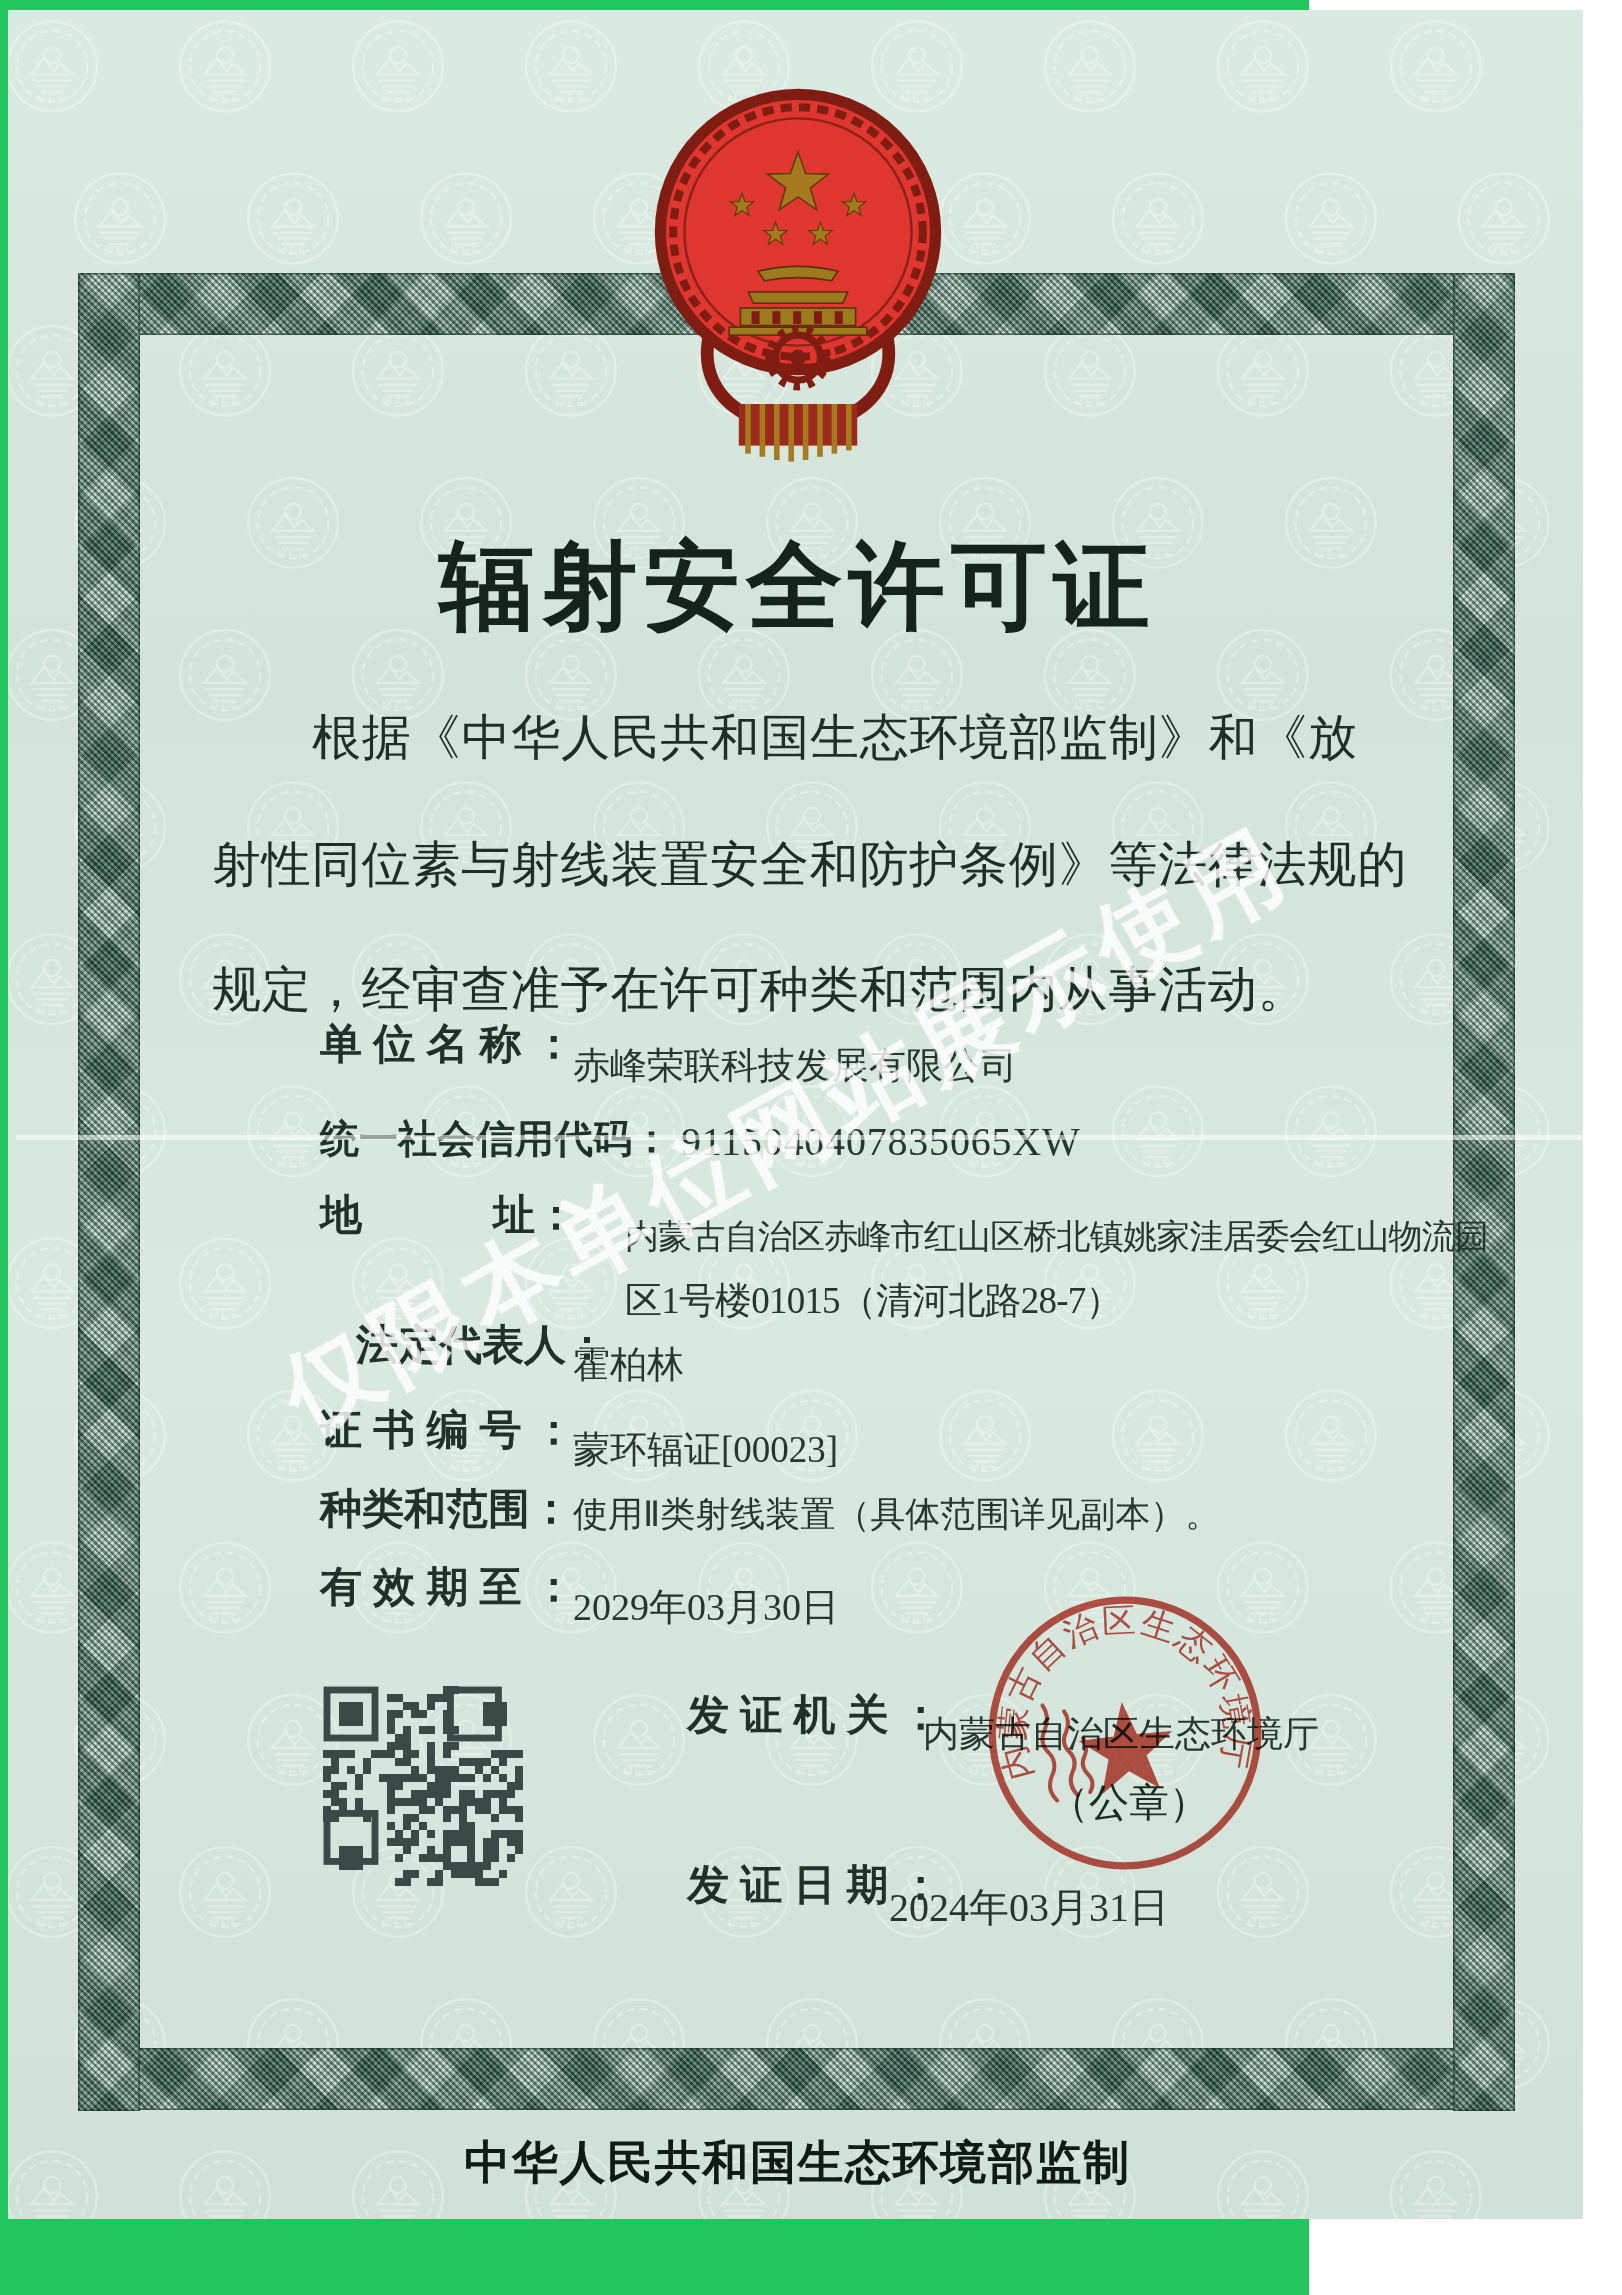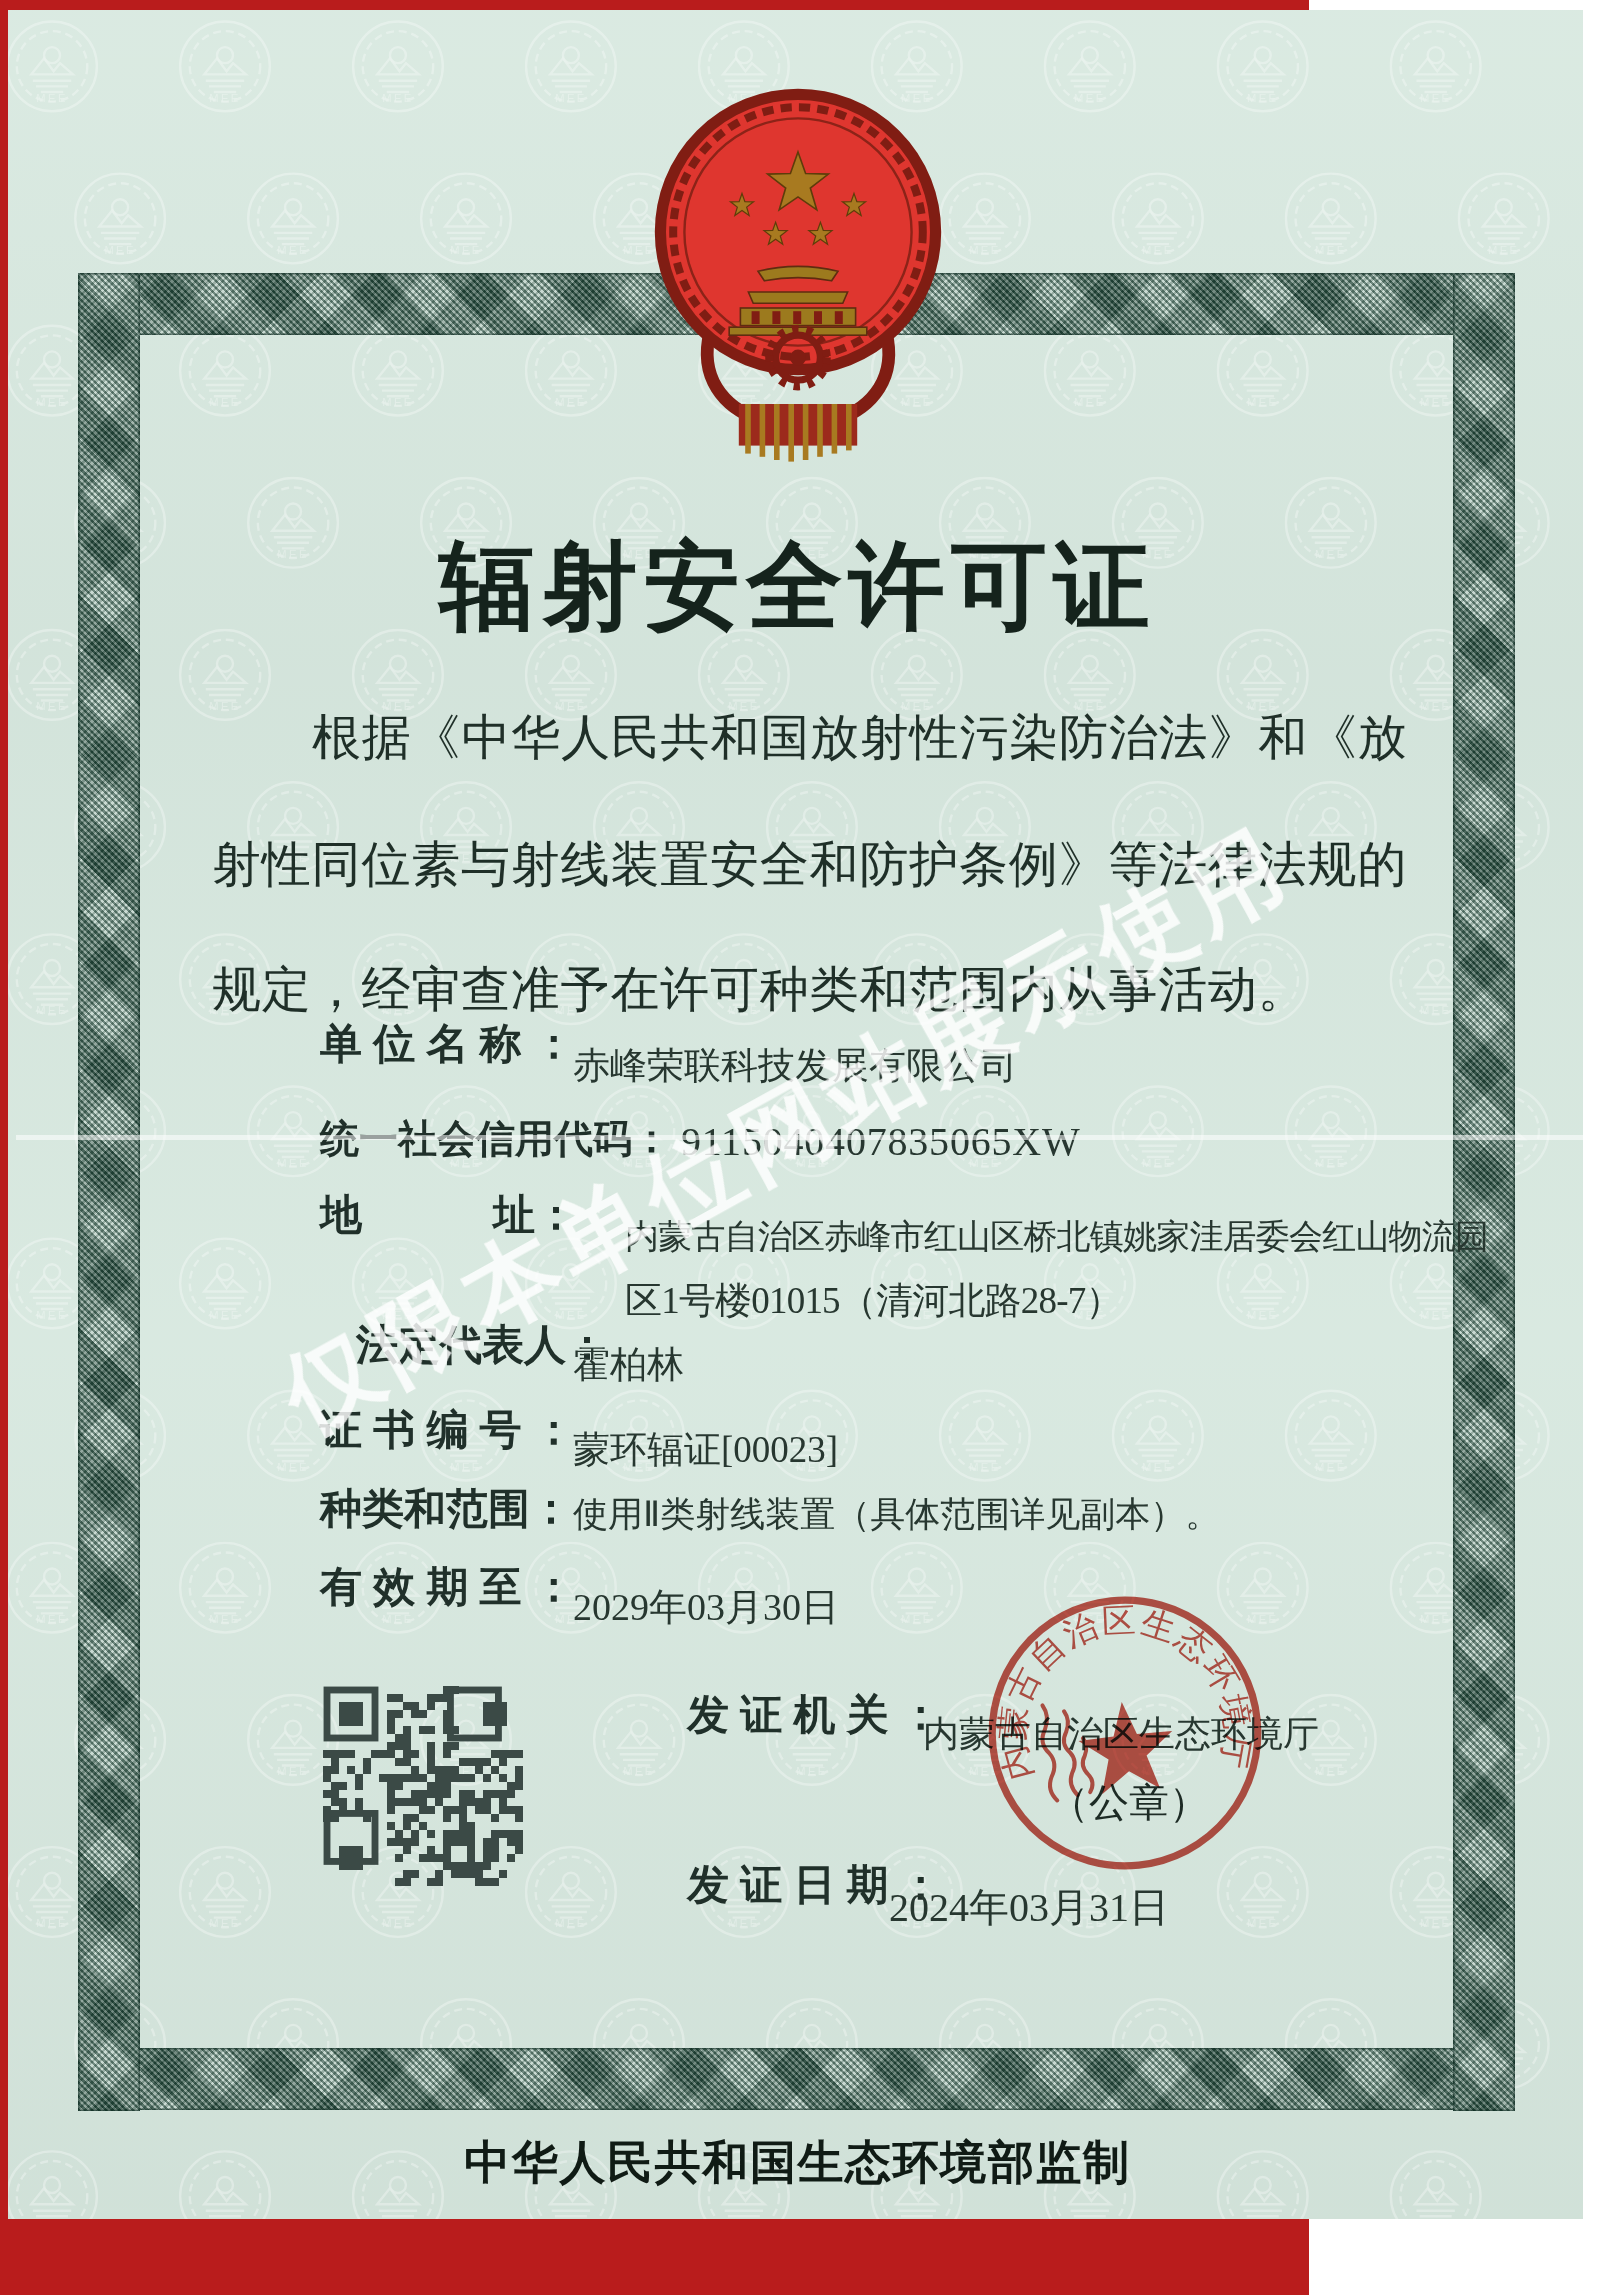--- a/index.html
+++ b/index.html
@@ -1,18 +1,18 @@
 <!DOCTYPE html>
 <html style="font-size:13px"><head>
 <meta charset="utf-8">
 <style>
   html,body{margin:0;padding:0;background:#ffffff;}
   body{width:1623px;height:2295px;position:relative;overflow:hidden;
        font-family:"Liberation Sans",sans-serif;}
-  #page{position:absolute;left:0;top:0;width:1309px;height:2295px;background:#b91c1c;}
+  #page{position:absolute;left:0;top:0;width:1309px;height:2295px;background:#22c55e;}
   
   .paper{position:absolute;left:8px;top:9.6px;width:1575px;height:2209px;
          background:#d7e8df;
          background-image:linear-gradient(180deg, rgba(255,255,255,.08) 0 2%, rgba(0,0,0,.02) 30%, rgba(255,255,255,.05) 60%, rgba(0,0,0,.03) 100%);}
   .emboss{position:absolute;left:0;top:0;pointer-events:none;}
   
   .band{position:absolute;
         background-color:#7d9a8c;
         background-image:
           repeating-linear-gradient(45deg, rgba(18,52,40,.45) 0 2.4px, rgba(238,248,243,.22) 2.4px 4.8px),
@@ -262,21 +262,21 @@
         <rect x="210" y="284" width="10" height="16"></rect>
         <rect x="236" y="284" width="10" height="16"></rect>
       </g>
       <circle cx="190" cy="342" r="28" fill="none" stroke="#801d13" stroke-width="9"></circle>
       <circle cx="190" cy="342" r="36" fill="none" stroke="#801d13" stroke-width="10" stroke-dasharray="8 10"></circle>
       <circle cx="190" cy="342" r="10" fill="#801d13"></circle>
     </svg>
 
     <h1 class="cert-title">辐射安全许可证</h1>
 
-    <div class="intro-line" id="intro1">根据《中华人民共和国放射性污染防治法》和《放</div>
+    <div class="intro-line" id="intro1">根据《中华人民共和国生态环境部监制》和《放</div>
     <div class="intro-line" id="intro2">射性同位素与射线装置安全和防护条例》等法律法规的</div>
     <div class="intro-line" id="intro3">规定，经审查准予在许可种类和范围内从事活动。</div>
 
     <div>
       <span class="flabel spread" style="left:312px;top:1006px;">单位名称：</span>
       <span class="fvalue" style="left:565px;top:1011px;">赤峰荣联科技发展有限公司</span>
     </div>
 
     <div id="row-credit">
       <span class="flabel" style="left:312px;top:1084px;">统一社会信用代码：</span>

